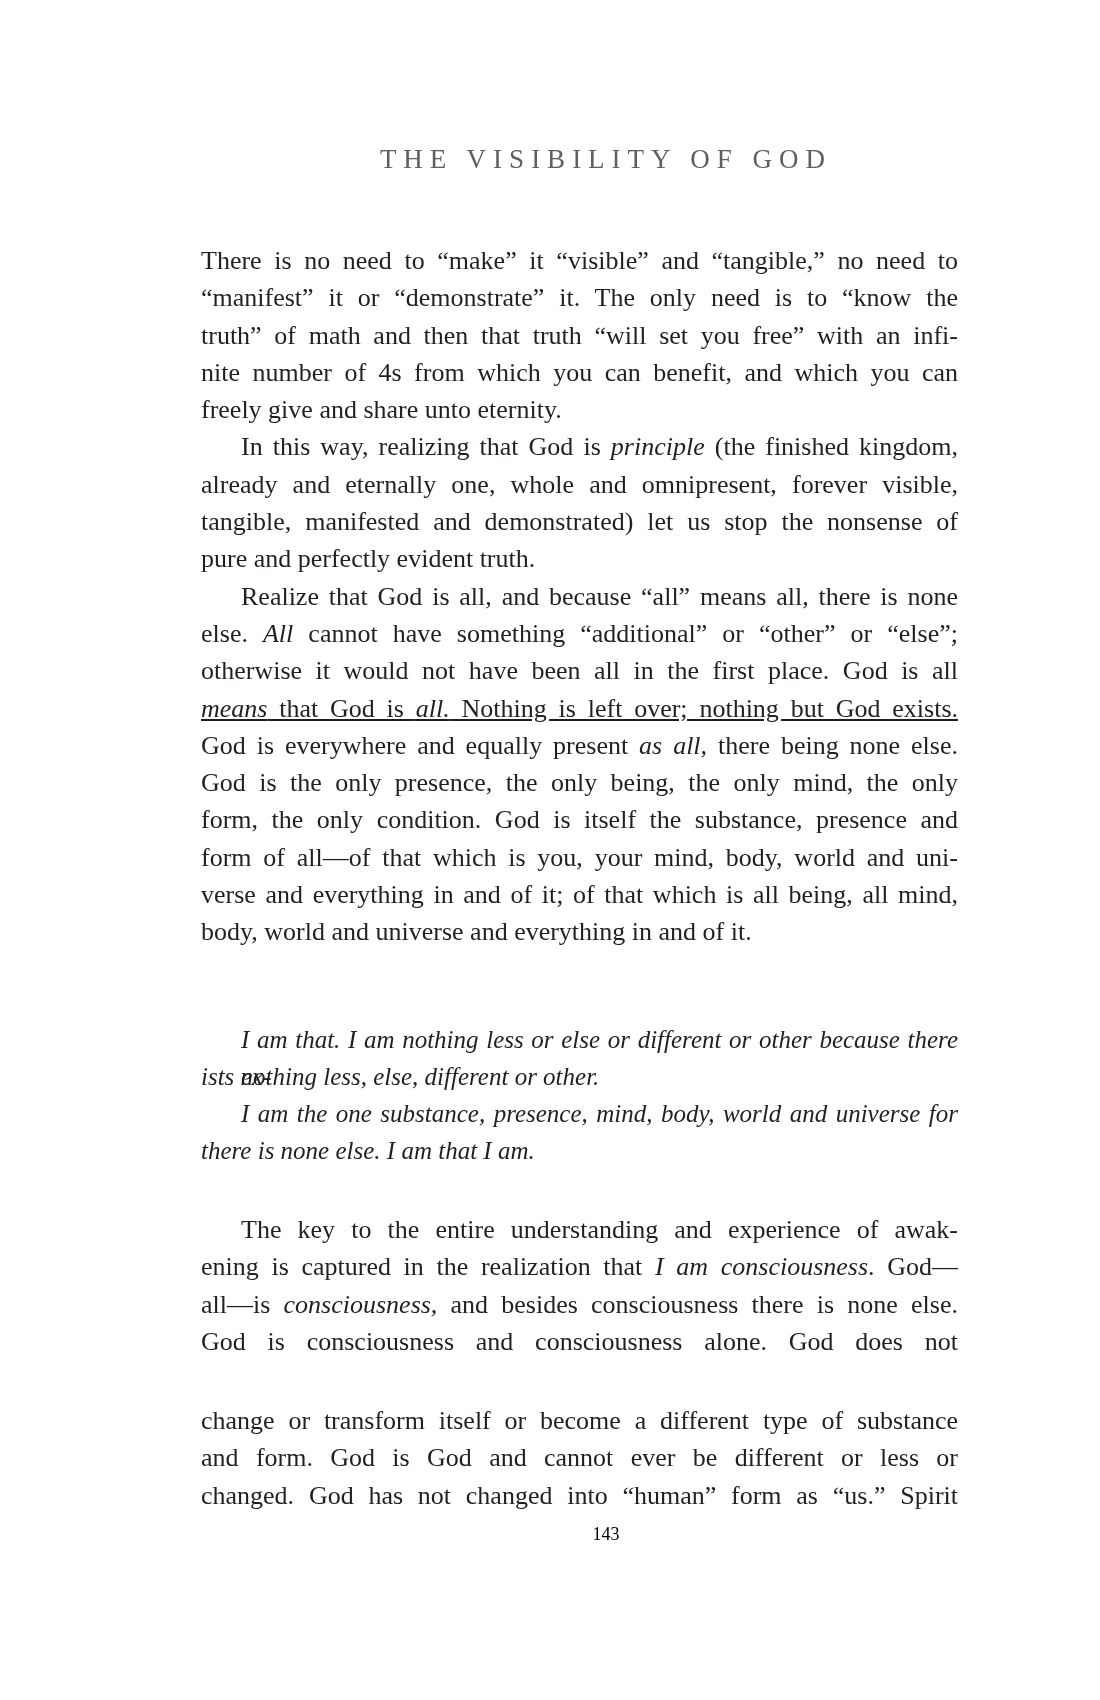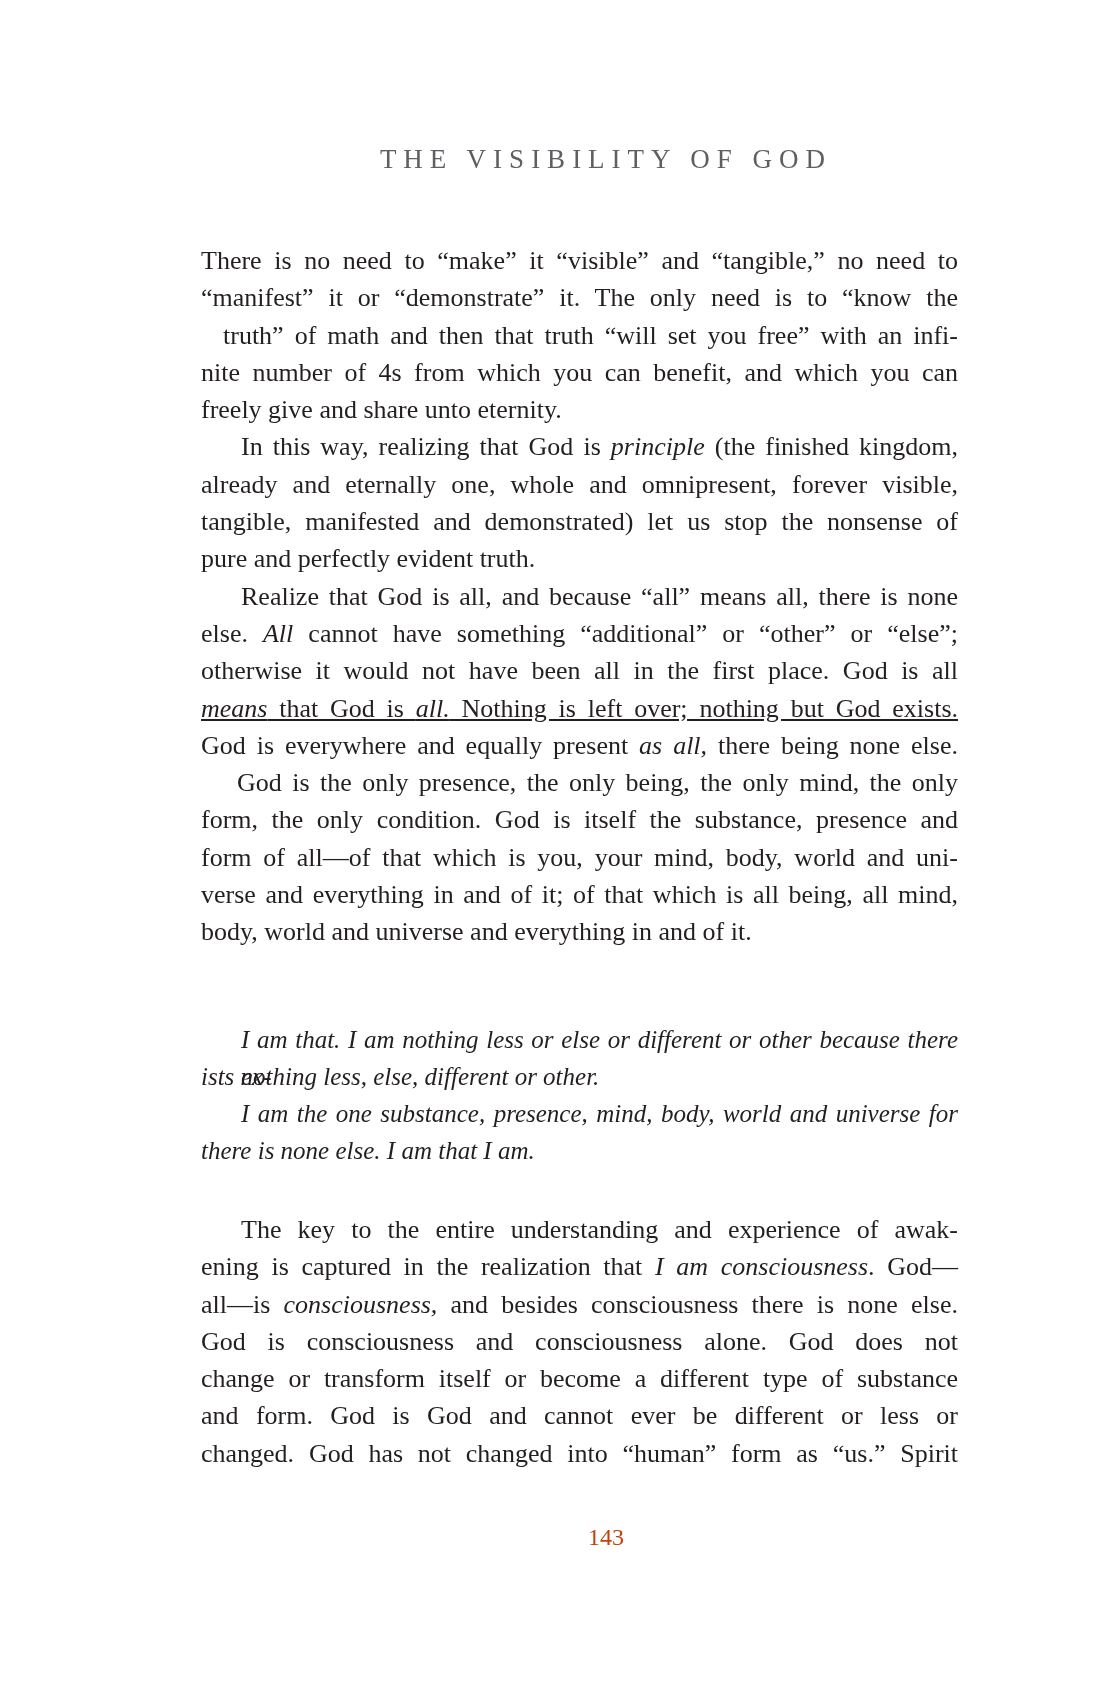--- a/index.html
+++ b/index.html
@@ -76,65 +76,65 @@
     }
     em, i { font-style: italic; }
     .page-number {
       position: absolute;
       top: 1524px;
       left: 0;
       width: 1100px;
       padding-left: 112px;
       box-sizing: border-box;
       text-align: center;
-      font-size: 24px;
-      color: #c2410c;
+      font-size: 18px;
+      color: #000000;
     }
   </style>
 </head>
 <body>
 
 <div class="page">
 
   <div class="running-head">THE VISIBILITY OF GOD</div>
 
   <div class="text-block body-1">
       <div class="line" style="white-space: normal;"><span>There is no need to “make” it “visible” and “tangible,” no need to</span></div>
       <div class="line" style="white-space: normal;"><span>“manifest” it or “demonstrate” it. The only need is to “know the</span></div>
-      <div class="line" style="white-space: normal; margin-left: 22px;"><span>truth” of math and then that truth “will set you free” with an infi-</span></div>
+      <div class="line" style="white-space: normal;"><span>truth” of math and then that truth “will set you free” with an infi-</span></div>
       <div class="line" style="white-space: normal;"><span>nite number of 4s from which you can benefit, and which you can</span></div>
       <div class="line last" style="white-space: normal;"><span>freely give and share unto eternity.</span></div>
       <div class="line indent" style="white-space: normal;"><span>In this way, realizing that God is </span><em>principle</em><span> (the finished kingdom,</span></div>
       <div class="line" style="white-space: normal;"><span>already and eternally one, whole and omnipresent,  forever visible,</span></div>
       <div class="line" style="white-space: normal;"><span>tangible, manifested and demonstrated) let us stop the nonsense of</span></div>
       <div class="line last" style="white-space: normal;"><span>pure and perfectly evident truth.</span></div>
       <div class="line indent" style="white-space: normal;"><span>Realize that God is all, and because “all” means all, there is none</span></div>
       <div class="line" style="white-space: normal;"><span>else. </span><em>All</em><span> cannot have something “additional” or “other” or “else”;</span></div>
       <div class="line" style="white-space: normal;"><span>otherwise it would not have been all in the first place. God is all</span></div>
       <div class="line" style="white-space: normal; text-decoration: underline;"><em>means</em><span> that God is </span><em>all.</em><span> Nothing is left over; nothing but God exists.</span></div>
       <div class="line" style="white-space: normal;"><span>God is everywhere and equally present </span><em>as all,</em><span> there being none else.</span></div>
-      <div class="line" style="white-space: normal; margin-left: 36px;"><span>God is the only presence, the only being, the only mind, the only</span></div>
+      <div class="line" style="white-space: normal;"><span>God is the only presence, the only being, the only mind, the only</span></div>
       <div class="line" style="white-space: normal;"><span>form, the only condition. God is itself the substance, presence and</span></div>
       <div class="line" style="white-space: normal;"><span>form of all—of that which is you, your mind, body, world and uni-</span></div>
       <div class="line" style="white-space: normal;"><span>verse and everything in and of it; of that which is all being, all mind,</span></div>
       <div class="line last" style="white-space: normal;"><span>body, world and universe and everything in and of it.</span></div>
     </div>
 
   <div class="quote">
       <div class="line indent" style="white-space: normal;"><span>I am that. I am nothing less or else or different or other because there ex-</span></div>
       <div class="line last" style="white-space: normal;"><span>ists nothing less, else, different or other.</span></div>
       <div class="line indent" style="white-space: normal;"><span>I am the one substance, presence, mind, body, world and universe for</span></div>
       <div class="line last" style="white-space: normal;"><span>there is none else. I am that I am.</span></div>
     </div>
 
   <div class="text-block body-2">
       <div class="line indent" style="white-space: normal;"><span>The key to the entire understanding and experience of awak-</span></div>
       <div class="line" style="white-space: normal;"><span>ening is captured in the realization that </span><em>I am consciousness</em><span>. God—</span></div>
       <div class="line" style="white-space: normal;"><span>all—is </span><em>consciousness,</em><span> and besides consciousness there is none else.</span></div>
       <div class="line" style="white-space: normal;"><span>God is consciousness and consciousness alone. God does not</span></div>
-      <div class="line" style="white-space: normal;"><span>change or transform itself or become a different type of substance</span></div>
+      <div class="line" style="white-space: normal; margin-top: 42px;"><span>change or transform itself or become a different type of substance</span></div>
       <div class="line" style="white-space: normal;"><span>and form. God is God and cannot ever be different or less or</span></div>
       <div class="line" style="white-space: normal;"><span>changed. God has not changed into “human” form as “us.” Spirit</span></div>
     </div>
 
   <div class="page-number">143</div>
 
 </div>
 
 </body></html>

